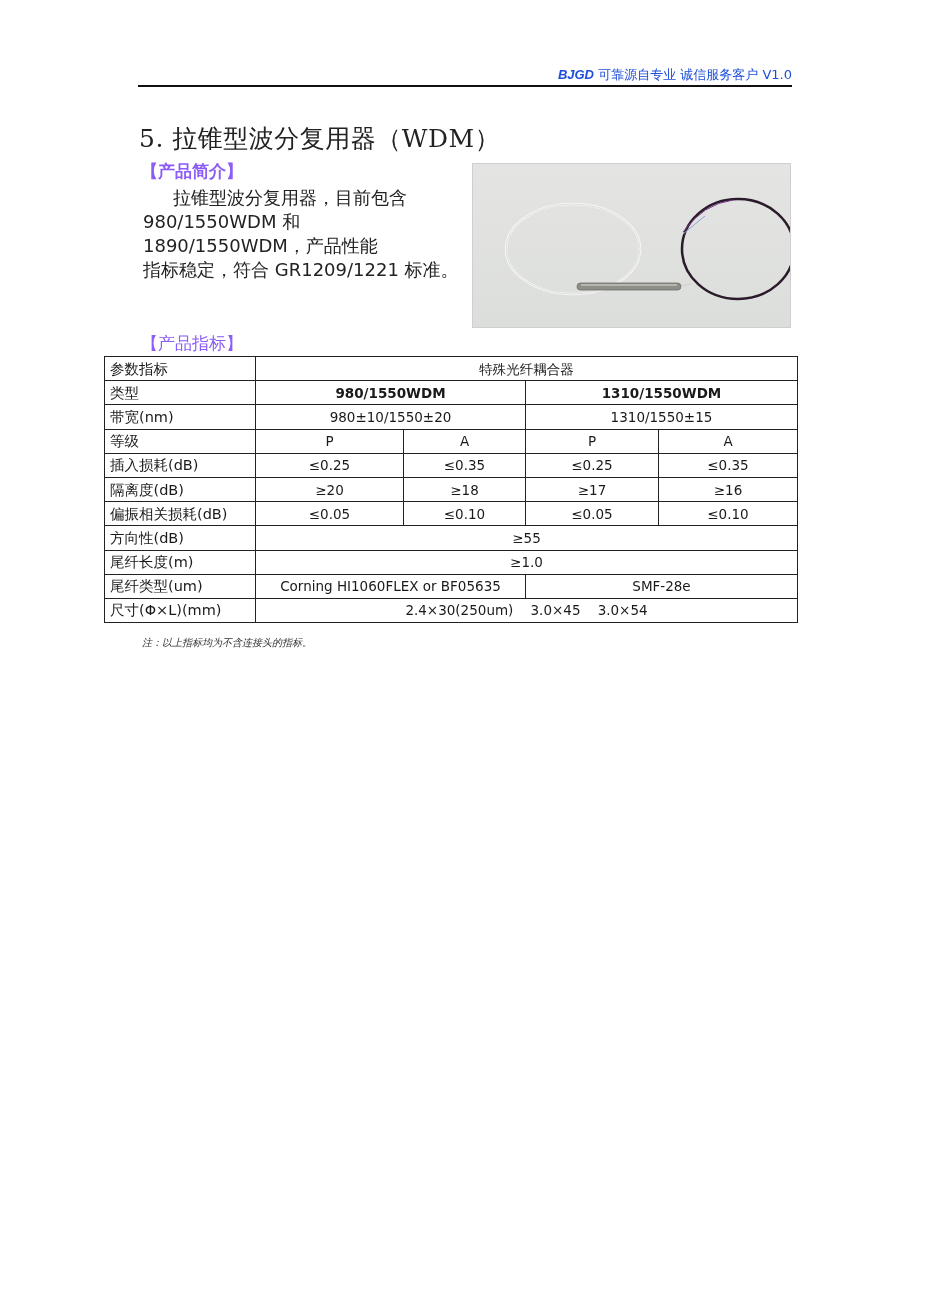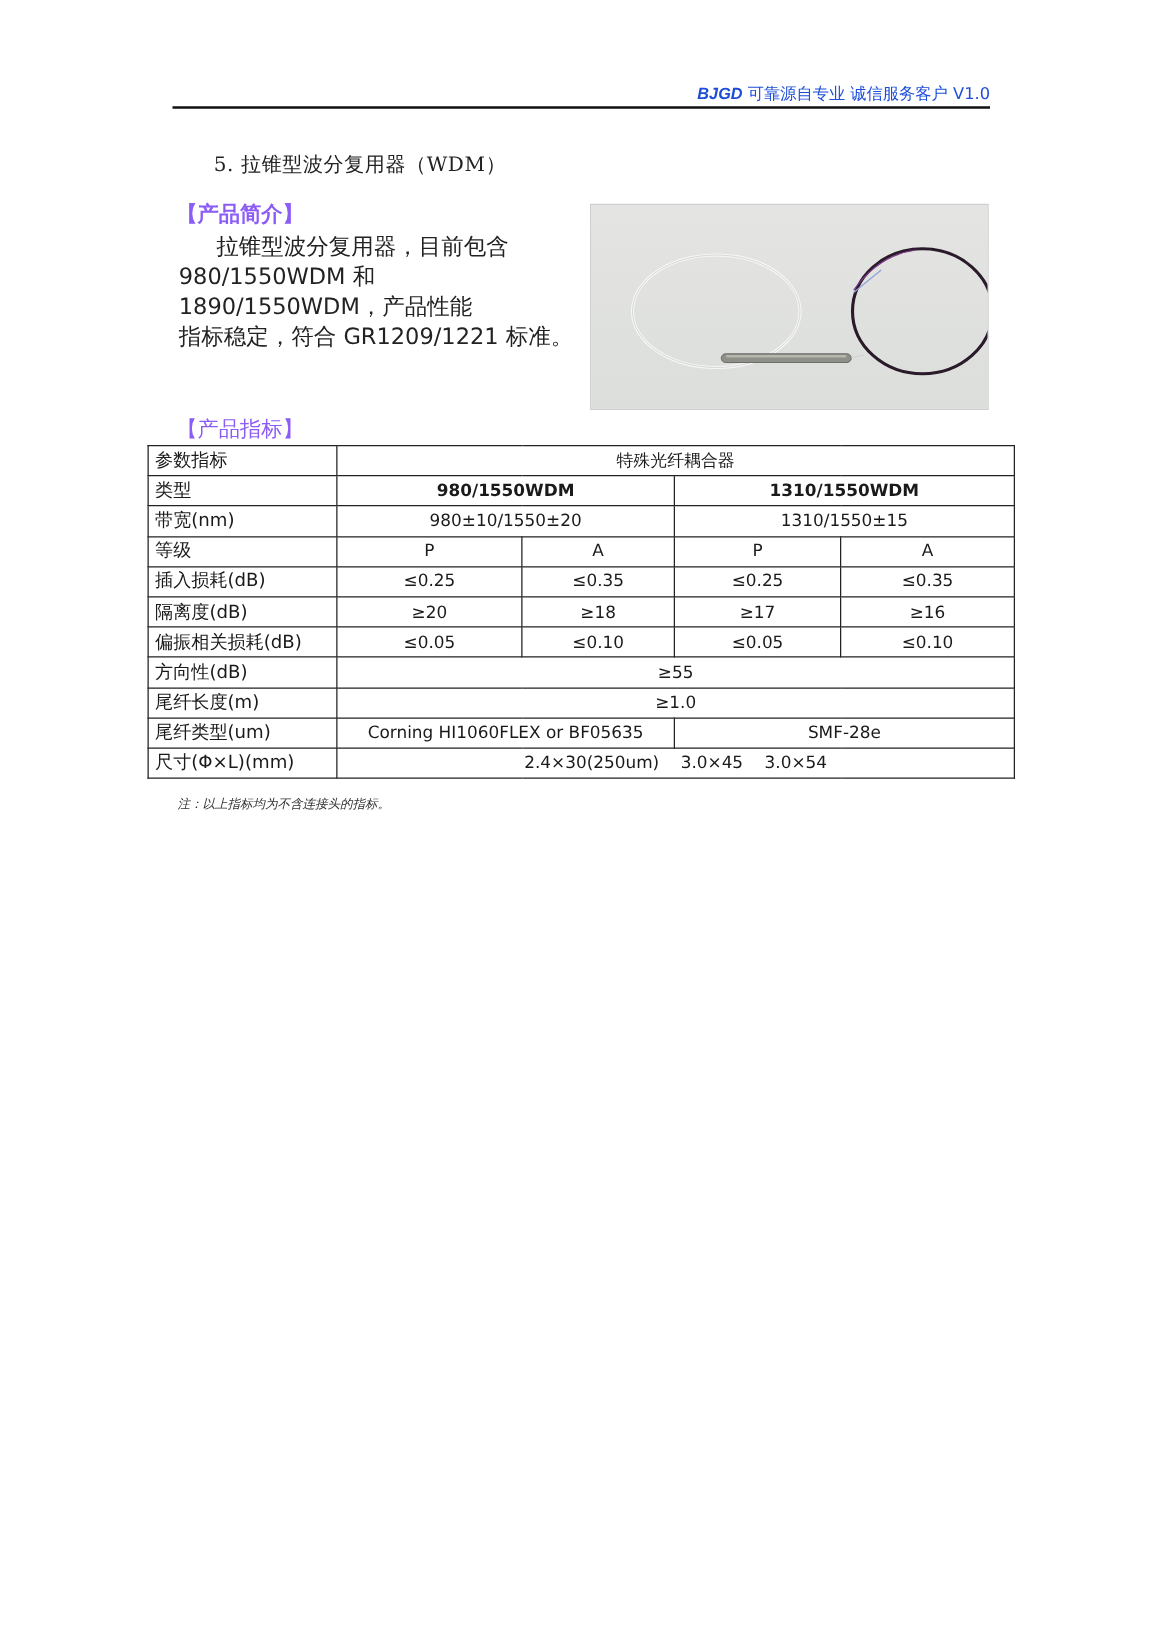--- a/index.html
+++ b/index.html
@@ -4,37 +4,37 @@
 <style>
   html, body { margin: 0; padding: 0; background: #ffffff; }
   body { width: 930px; height: 1315px; position: relative; overflow: hidden;
          font-family: "DejaVu Sans", "Liberation Sans", sans-serif; color: #1a1a1a; }
 
   .header { position: absolute; left: 138px; top: 64px; width: 654px; height: 22px;
             text-align: right; font-size: 13px; line-height: 22px; color: #1d4ed8; }
   .header .brand { font-style: italic; font-weight: bold; font-family: "Liberation Sans", sans-serif; }
   .header-rule { position: absolute; left: 138px; top: 85px; width: 654px; height: 2px; background: #111; }
 
-  .section-title { position: absolute; left: 139px; top: 122px; font-size: 16px;
-                   font-family: "DejaVu Serif", "Liberation Serif", serif; color: #222; letter-spacing: 0.5px; margin-left: 32px; }
+  .section-title { position: absolute; left: 139px; top: 122px; font-size: 25px;
+                   font-family: "DejaVu Serif", "Liberation Serif", serif; color: #222; letter-spacing: 0.5px; }
 
   .sub-heading { position: absolute; font-size: 17px; font-weight: bold; color: #8b5cf6; }
   .sub-heading.intro { left: 141px; top: 160px; }
   .sub-heading.specs { left: 141px; top: 332px; font-weight: normal; }
 
   .intro-text { position: absolute; left: 143px; top: 186px; width: 320px;
                 font-size: 18px; line-height: 24px; color: #222; }
   .intro-text .indent { padding-left: 30px; }
 
   .photo { position: absolute; left: 472px; top: 163px; width: 319px; height: 165px;
            background: linear-gradient(180deg, #e4e5e3 0%, #dcdedb 100%);
            border: 1px solid #cfcfcf; box-sizing: border-box; overflow: hidden; }
   .photo svg { position: absolute; left: 0; top: 0; }
 
-  table.spec { position: absolute; left: 118px; top: 356px; width: 693px;
+  table.spec { position: absolute; left: 104px; top: 356px; width: 693px;
                border-collapse: collapse; font-size: 13.5px; table-layout: fixed; }
   table.spec td { border: 1.5px solid #222; height: 23.2px; padding: 0 6px; line-height: 22px;
                   text-align: center; white-space: nowrap; overflow: hidden; color: #1a1a1a; }
   table.spec td.label { text-align: left; padding-left: 5px; font-size: 14.5px; }
   table.spec td.bold { font-weight: bold; }
 
   .note { position: absolute; left: 142px; top: 636px; font-size: 10px; font-style: italic;
           color: #333; font-family: "DejaVu Serif", "Liberation Serif", serif; }
 </style>
 </head>

